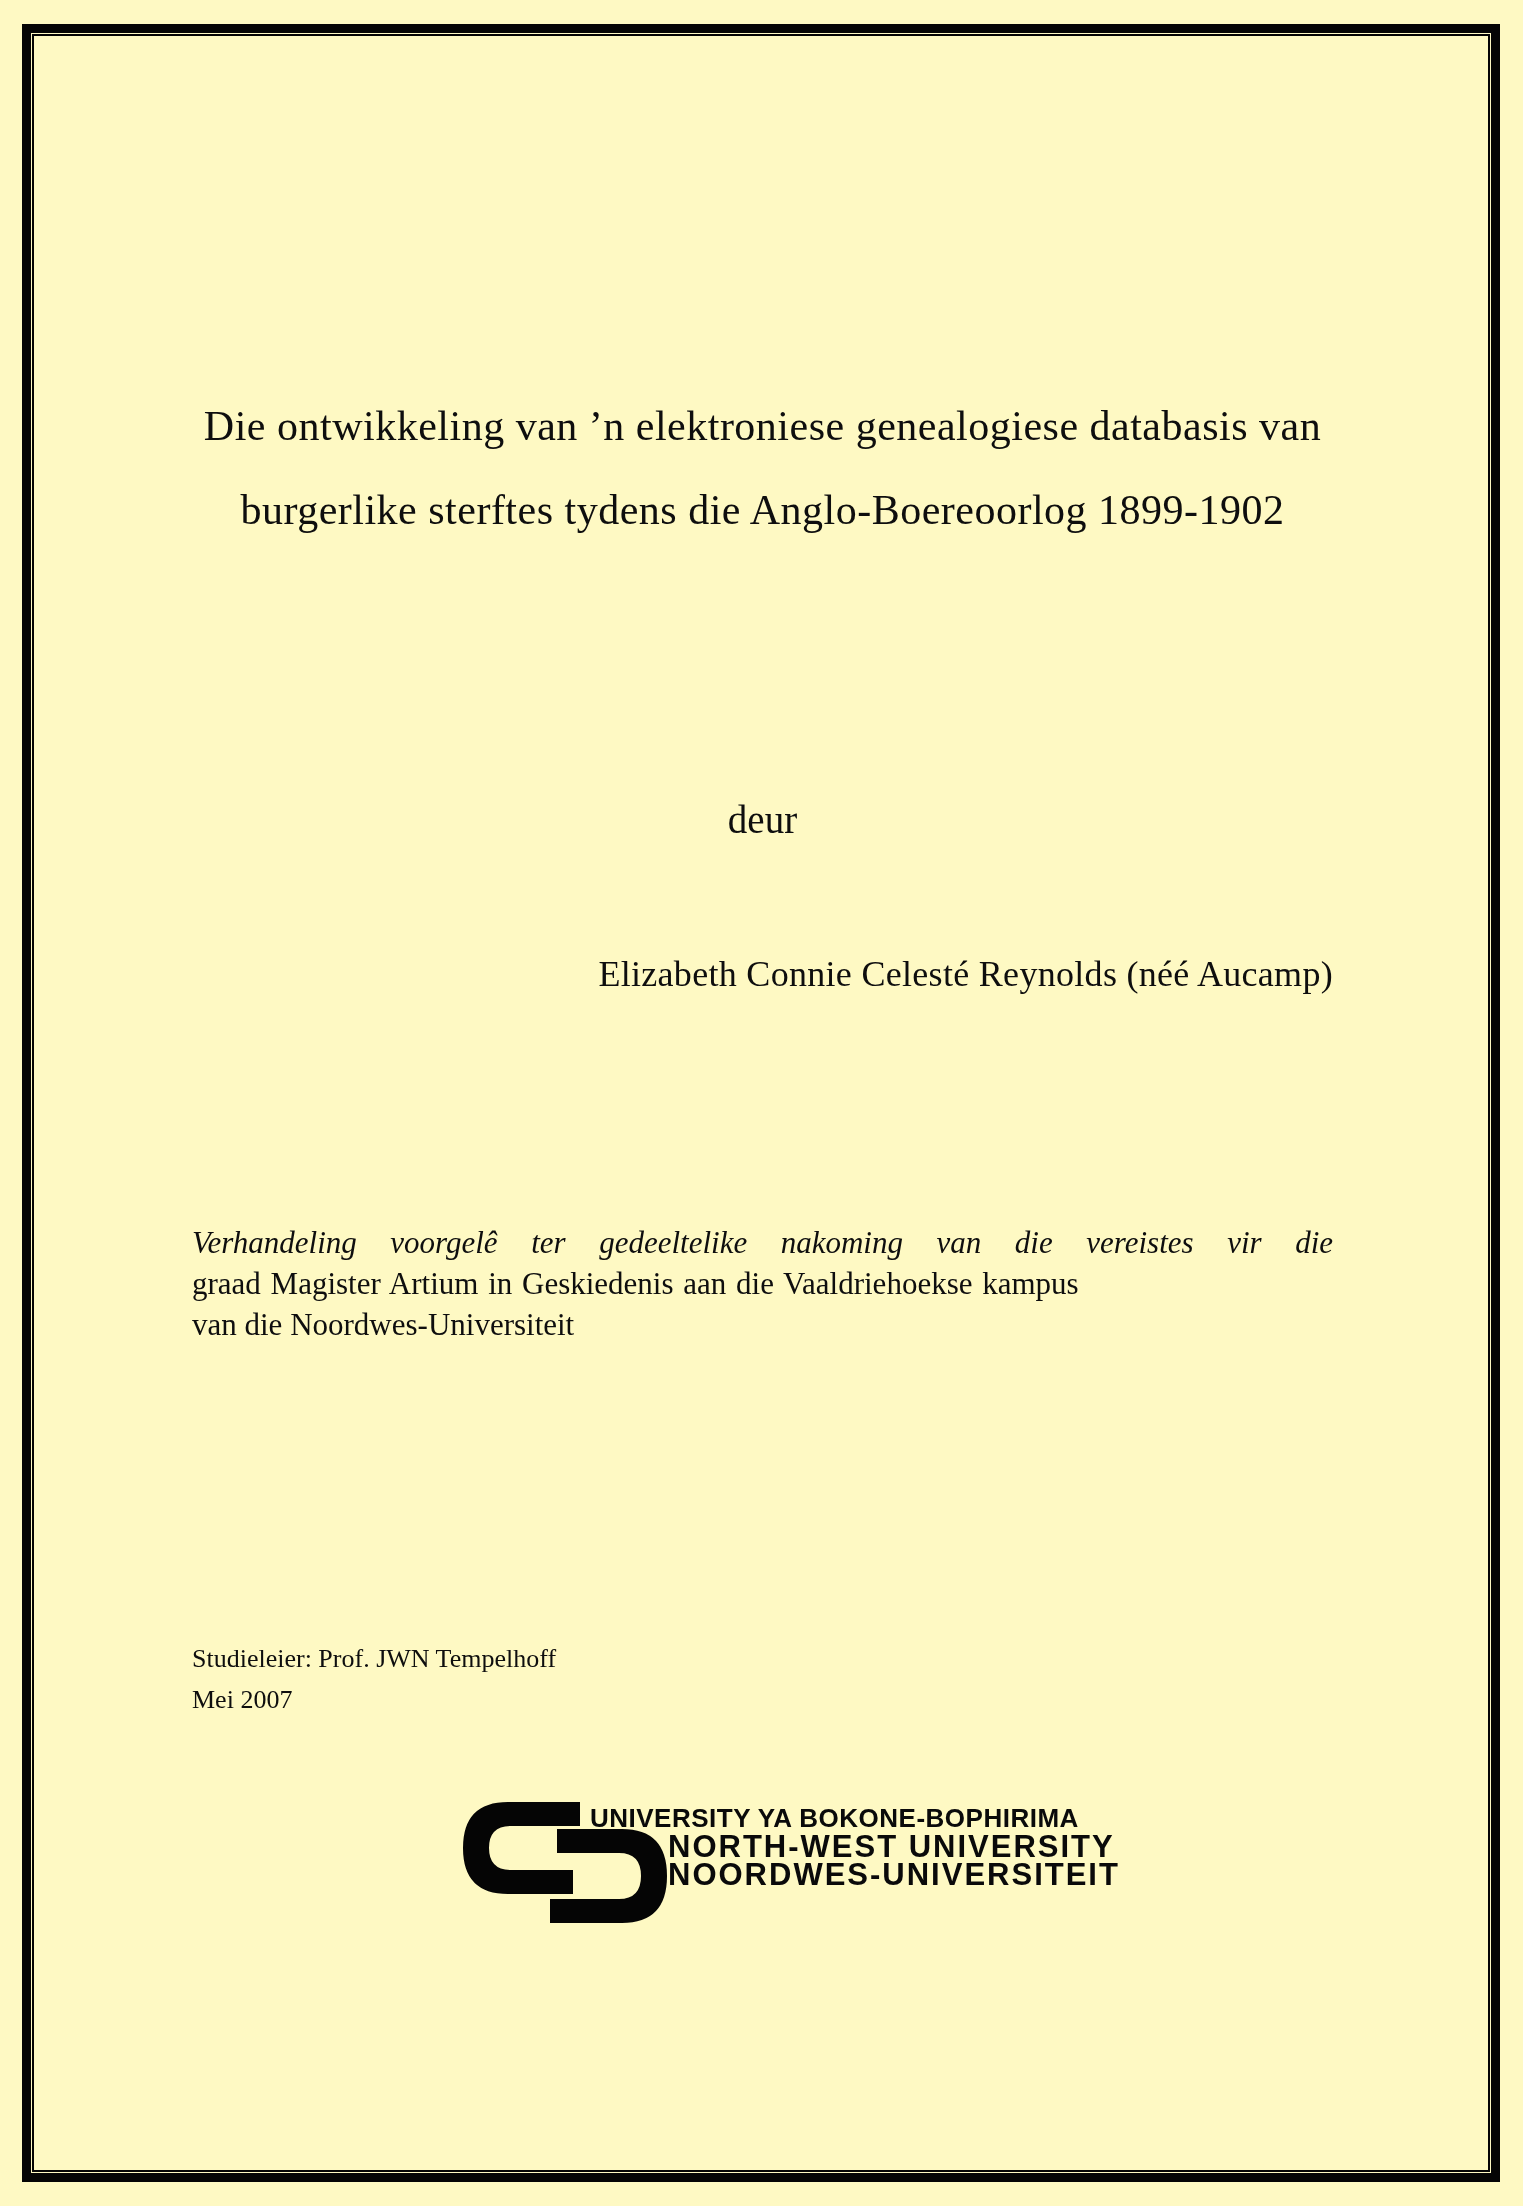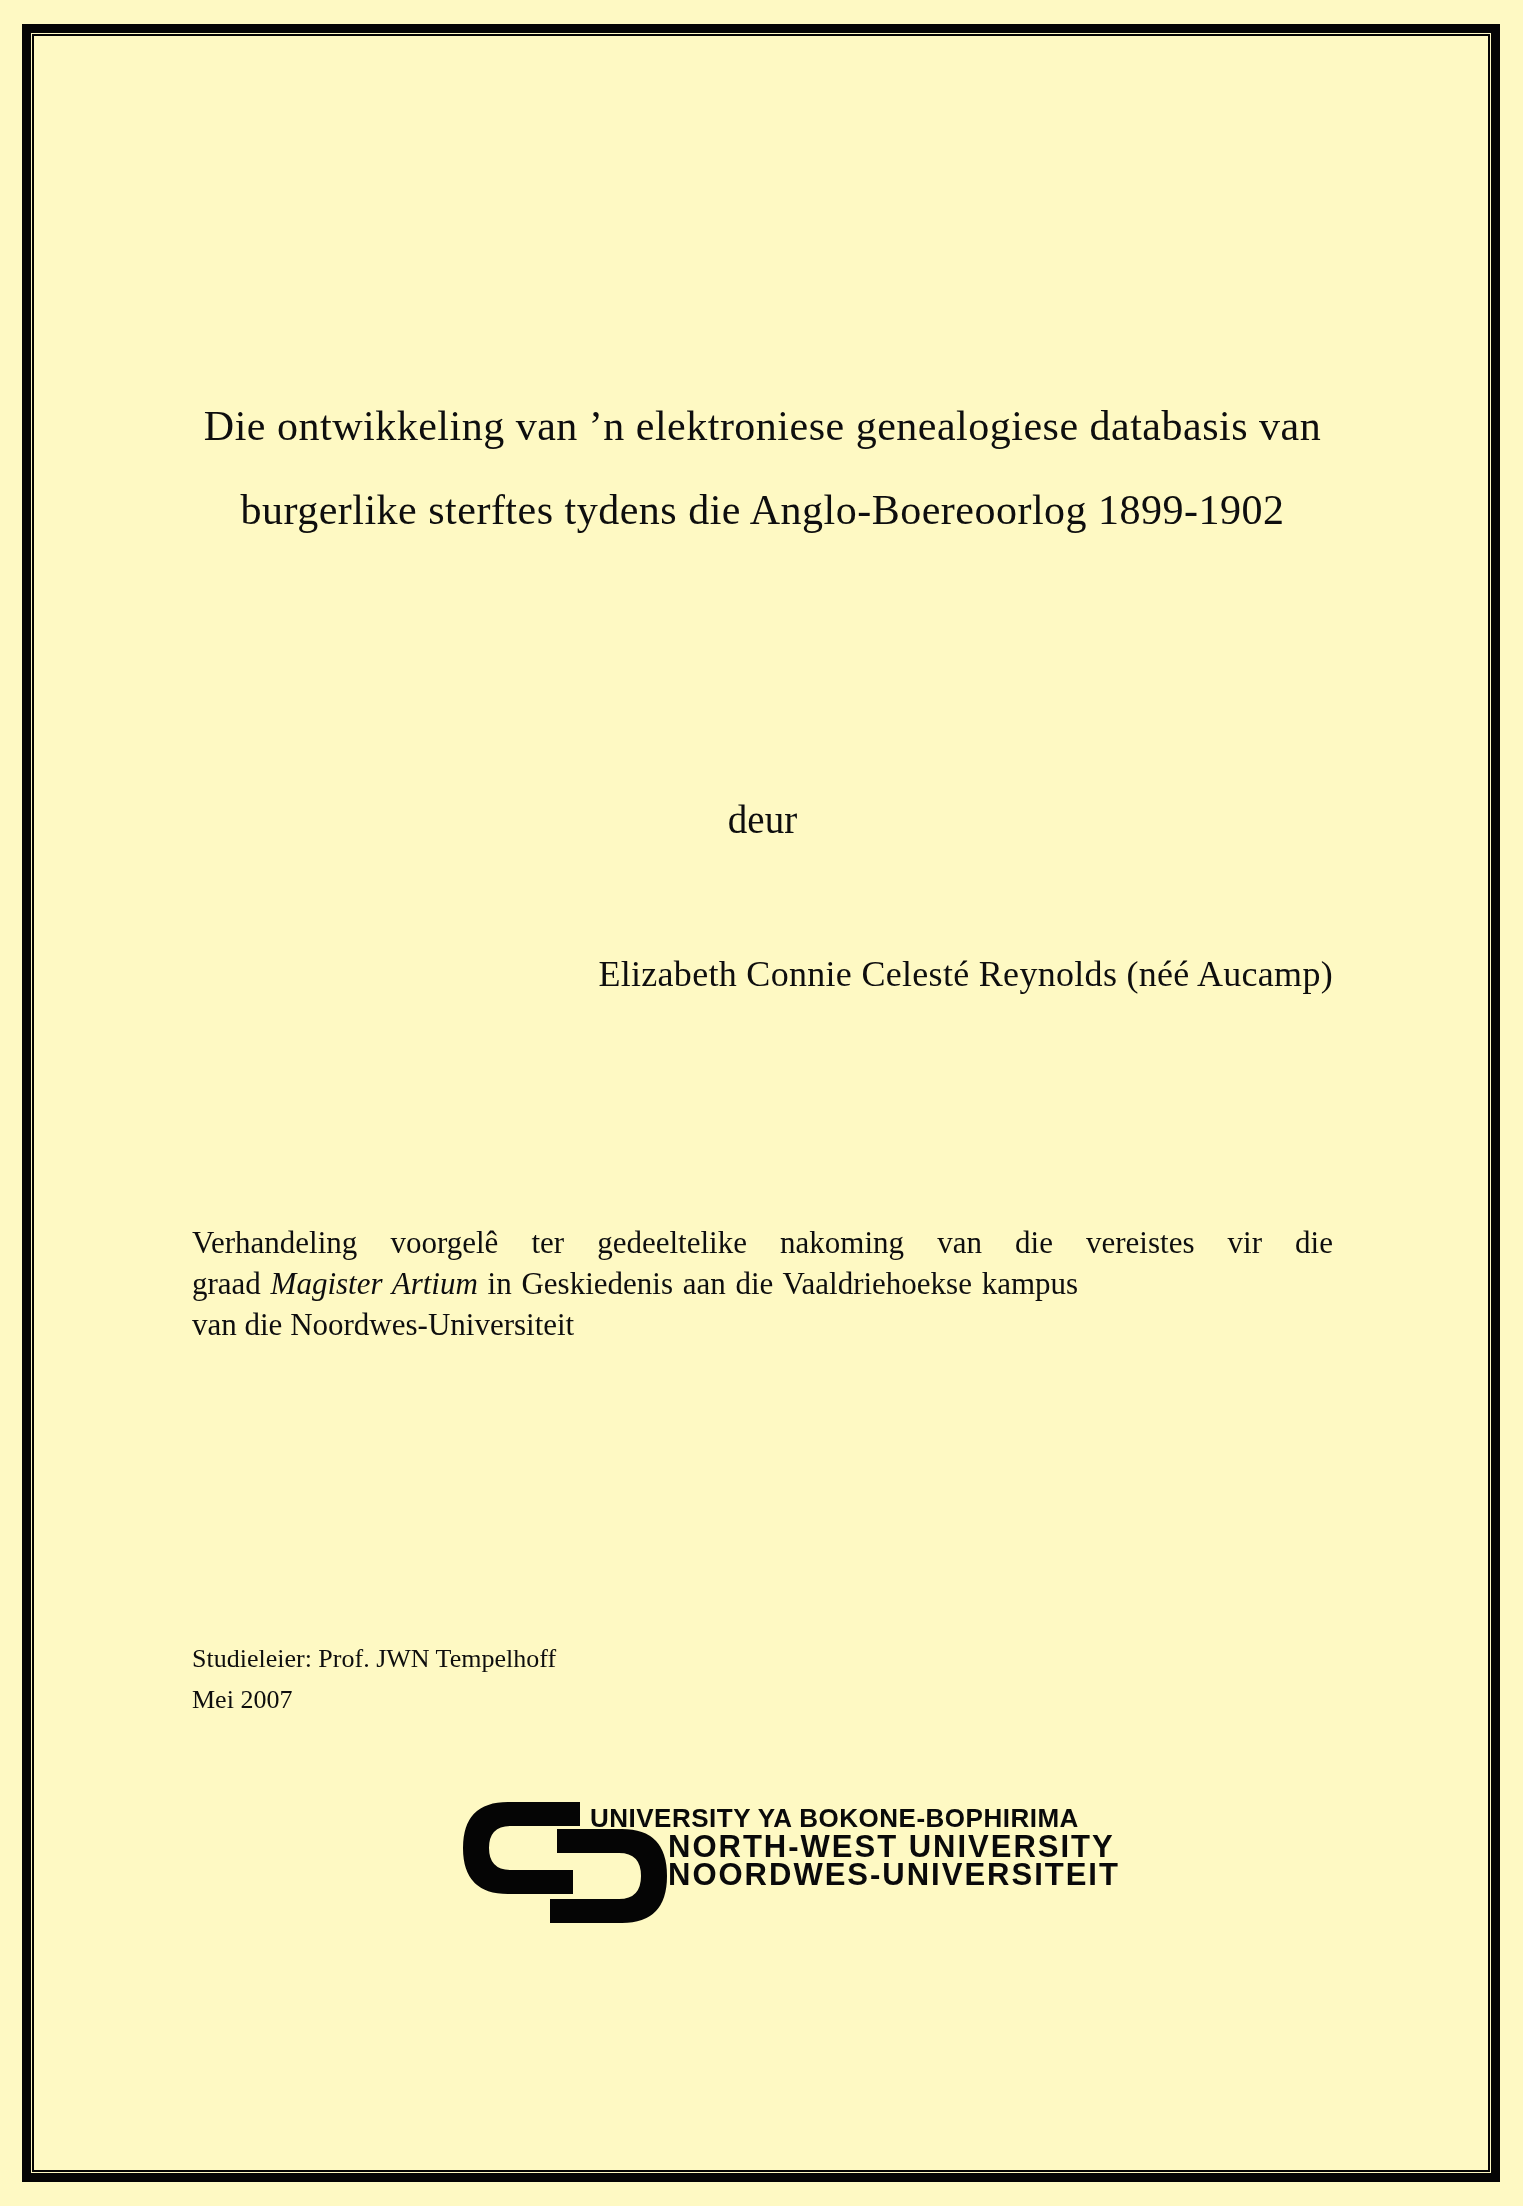--- a/index.html
+++ b/index.html
@@ -59,25 +59,26 @@
     letter-spacing: 0.3px;
   }
   .statement-block {
     top: 1222px;
     font-size: 31px;
     line-height: 41px;
   }
   .statement-line-justified {
     text-align: justify;
     text-align-last: justify;
+    font-style: italic;
   }
   .statement-line2 {
     word-spacing: 2px;
   }
-  .italic { font-style: italic; }
+  .italic { }
   .supervisor-block {
     top: 1638px;
     font-size: 26px;
     line-height: 41px;
   }
   
   .logo {
     position: absolute;
     left: 463px;
     top: 1800px;

